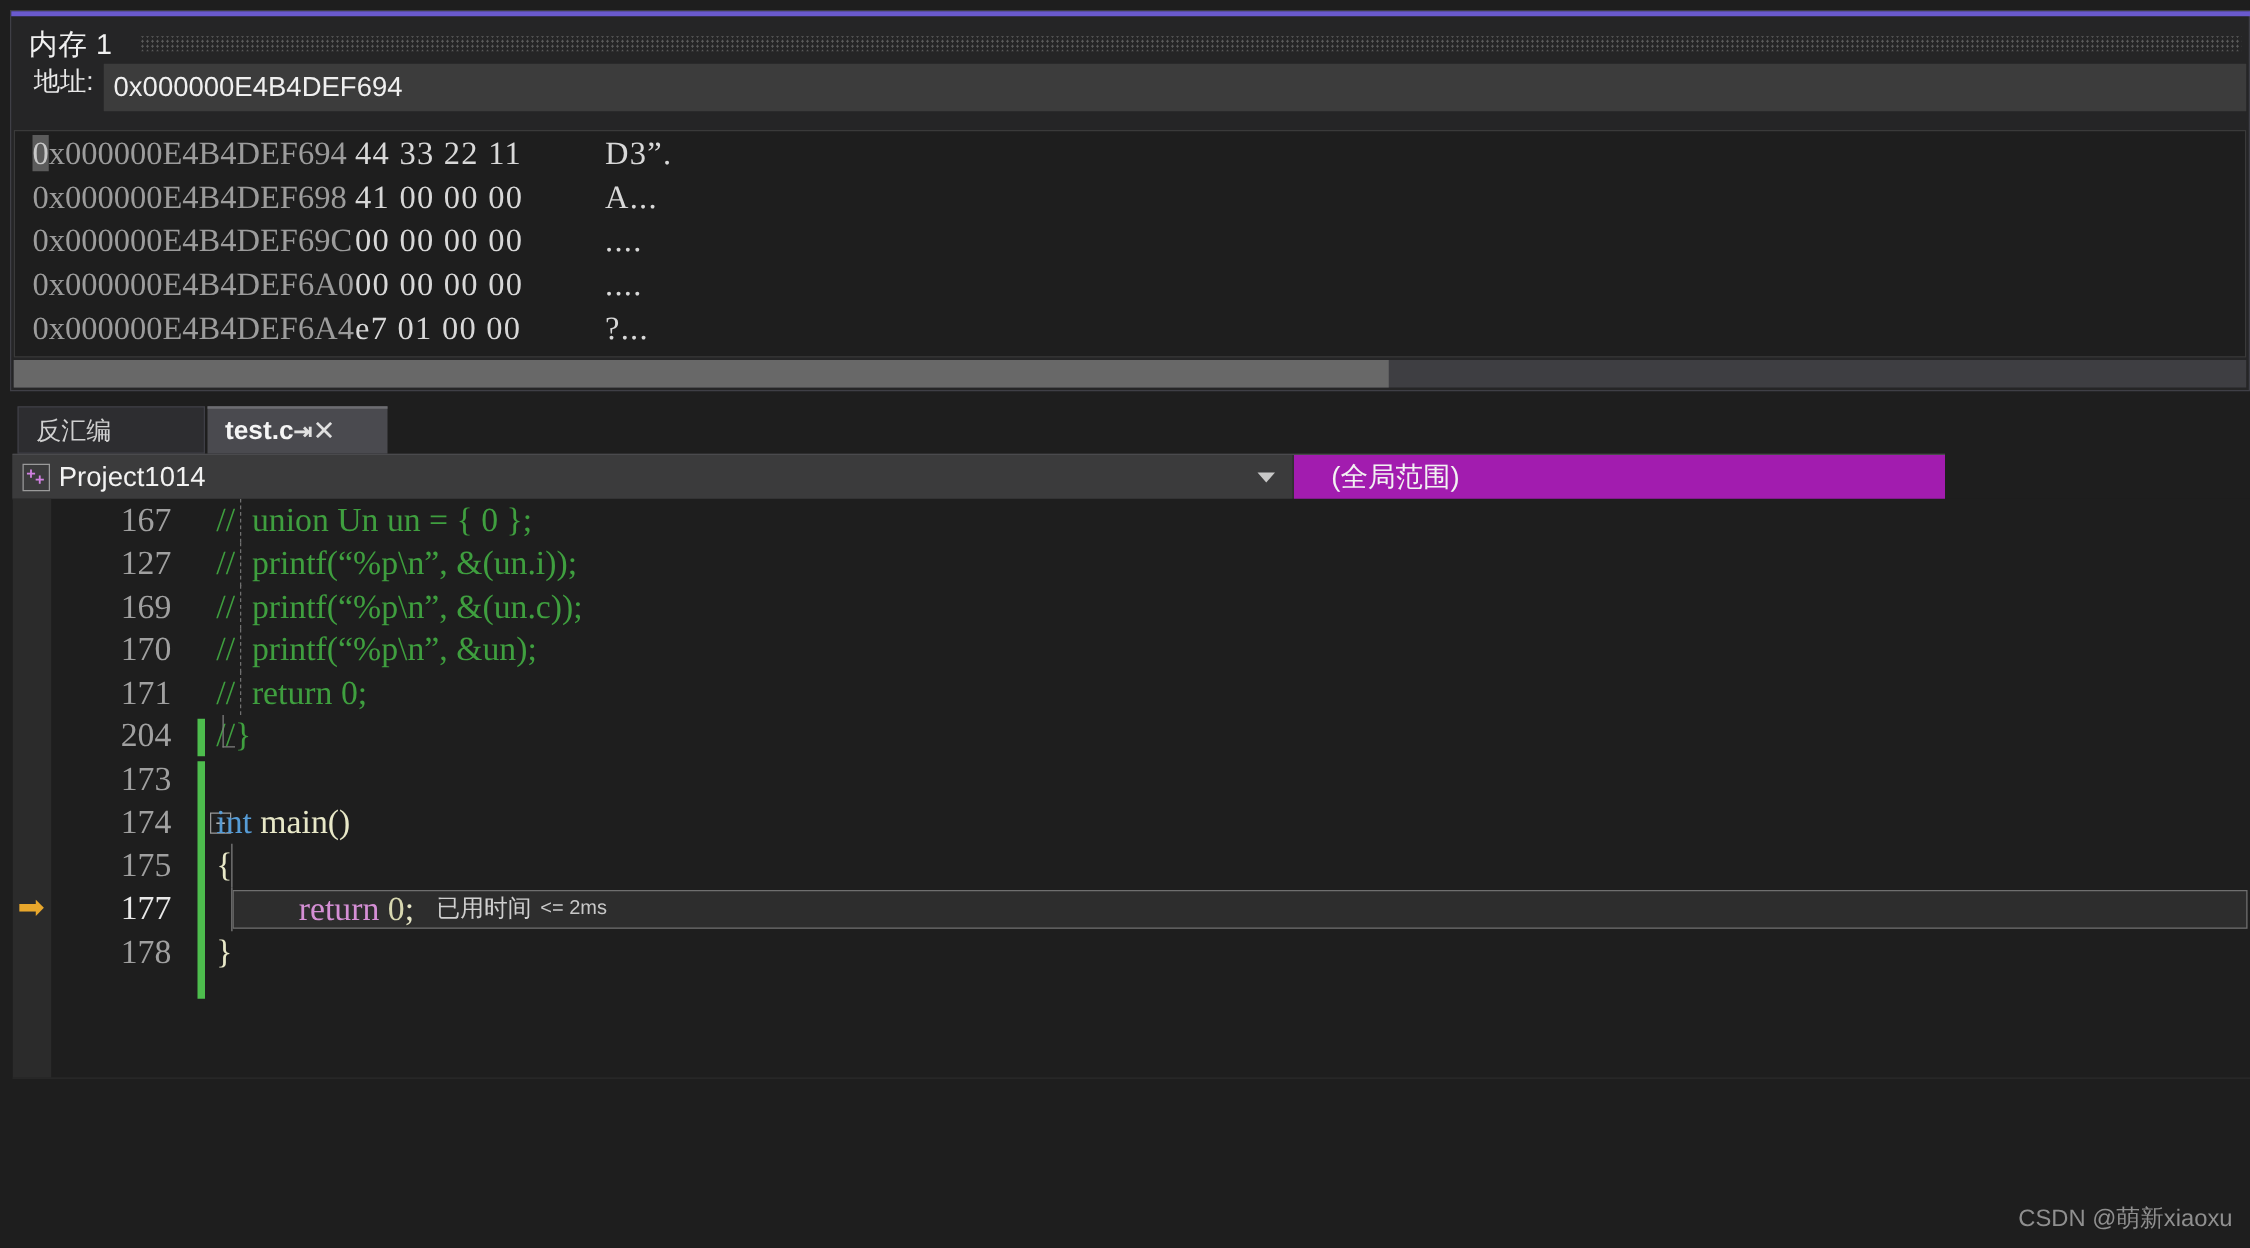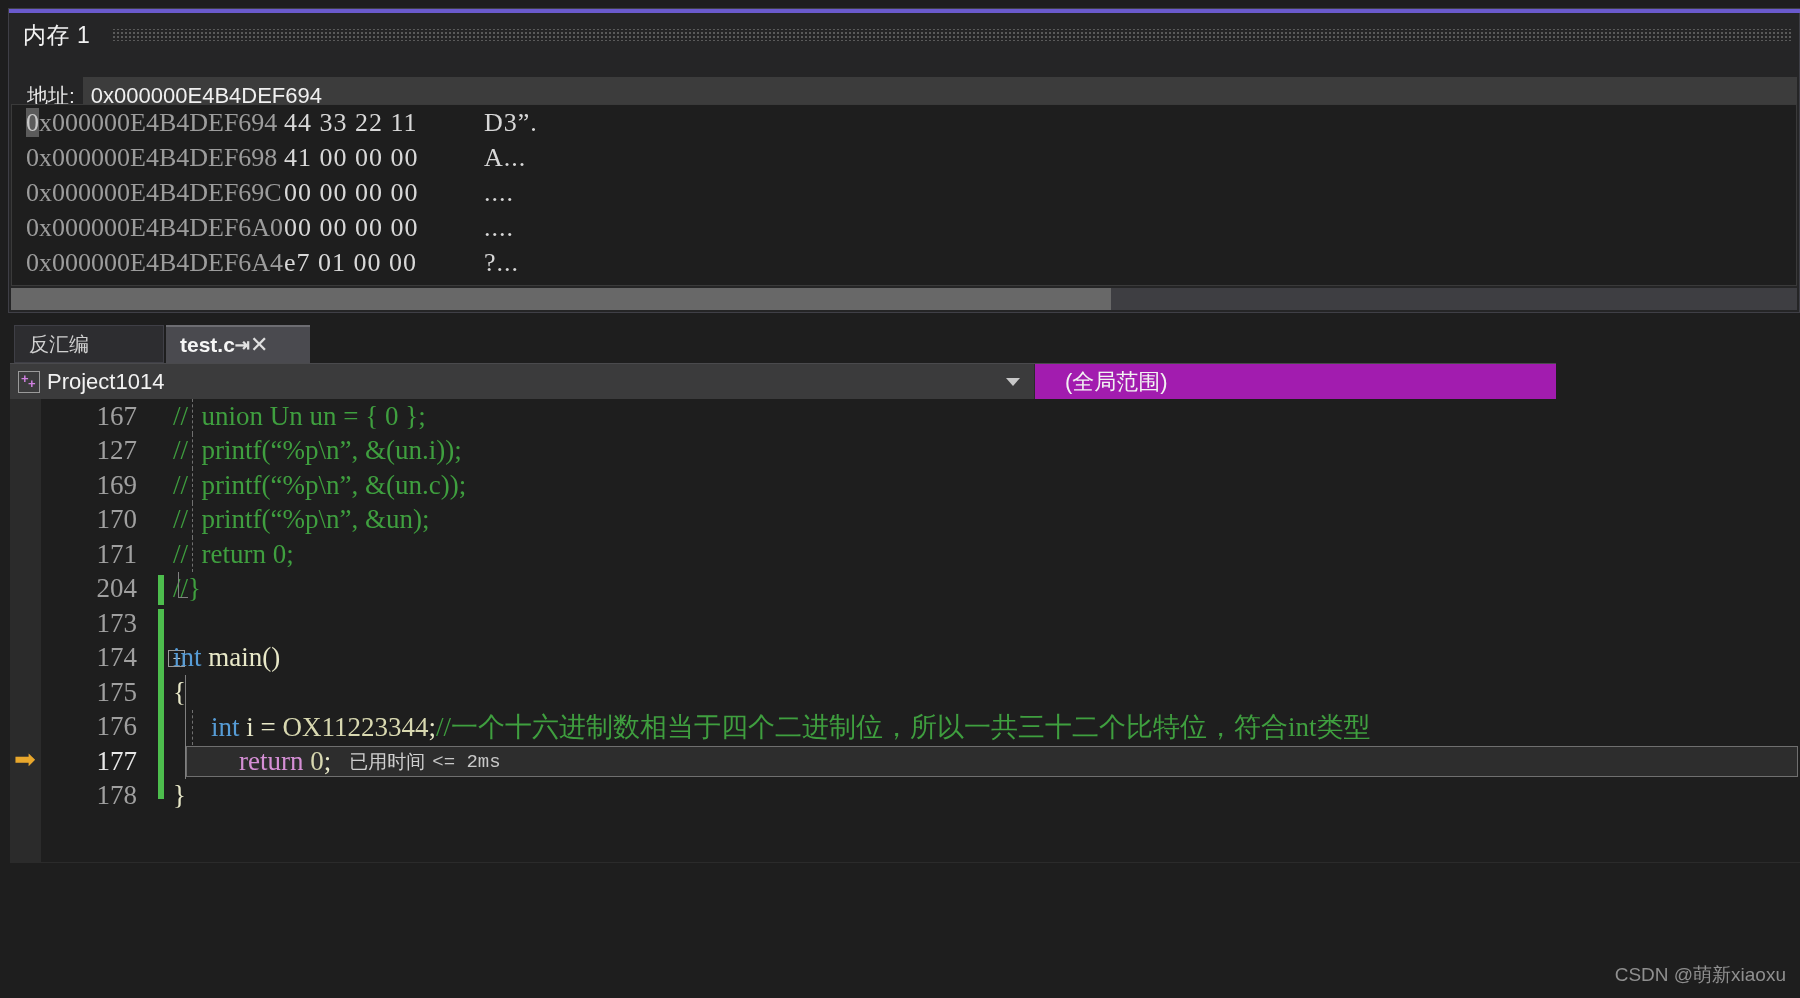--- a/index.html
+++ b/index.html
@@ -41,23 +41,23 @@
     flex: 1;
     height: 12px;
     margin-left: 22px;
     margin-right: 6px;
     background-image: radial-gradient(circle, #5a5a5a 1px, transparent 1px);
     background-size: 4px 4px;
     background-position: 0 2px;
   }
 
   .mem-addrrow {
-    position: absolute; left: 0; top: 66px;
+    position: absolute; left: 0; top: 42px;
     height: 42px; width: 100%;
-    display: flex; align-items: center;
+    display: flex; 
   }
   .mem-addr-label {
     color: #e8e8e8;
     font-size: 21px;
     padding-left: 18px;
     padding-right: 8px;
     white-space: nowrap;
   }
   .mem-addr-input {
     flex: 1;
@@ -287,22 +287,22 @@
     width: 1612px;
   }
   .datatip-time {
     color: #cfcfcf;
     font-size: 19px;
     font-family: "Liberation Sans", sans-serif;
     margin-left: 18px;
   }
   .datatip-ms {
     color: #c8c8c8;
-    font-size: 19px;
-    font-family: Liberation Mono, monospace;
+    font-size: 16px;
+    font-family: Liberation Sans, sans-serif;
     margin-left: 7px;
   }
 
   
   .watermark {
     position: absolute;
     right: 14px; bottom: 10px;
     color: #8f8f8f;
     font-size: 19px;
     font-family: "Liberation Sans", sans-serif;
@@ -433,26 +433,20 @@
       <span class="fold-box" style="top:9px;">−</span>
       <span class="code-text"><span class="c-keyword">int</span><span class="c-plain"> main()</span></span>
     </div>
 
     <div class="code-line">
       <span class="lineno">175</span>
       <span class="code-text c-brace">{</span>
       <span class="indent-guide" style="top:0;height:35px;left:175px;border-left:1px solid #808080;"></span>
     </div>
 
-    <div class="code-line">
-      <span class="lineno">176</span>
-      <span class="code-text" style="padding-left:60px;"><span class="c-keyword">int</span><span class="c-plain"> i = </span><span class="c-number">OX11223344</span><span class="c-plain">;</span><span class="c-comment">//一个十六进制数相当于四个二进制位，所以一共三十二个比特位，符合int类型</span></span>
-      <span class="indent-guide" style="top:0;height:35px;left:175px;border-left:1px solid #808080;"></span>
-      <span class="indent-guide" style="top:0;height:35px;"></span>
-    </div>
 
     <div class="code-line">
       <span class="exec-arrow-icon" style="top:6px;">➡</span>
       <span class="lineno" style="color:#e8e8e8;">177</span>
       <span class="indent-guide" style="top:0;height:35px;left:175px;border-left:1px solid #808080;"></span>
       <span class="datatip">
         <span class="c-ret" style="font-family:'Liberation Serif',serif;font-size:27px;">return</span><span class="c-number" style="font-family:'Liberation Serif',serif;font-size:27px;"> 0</span><span class="c-plain" style="font-family:'Liberation Serif',serif;font-size:27px;">;</span>
         <span class="datatip-time">已用时间</span>
         <span class="datatip-ms">&lt;= 2ms</span>
       </span>

